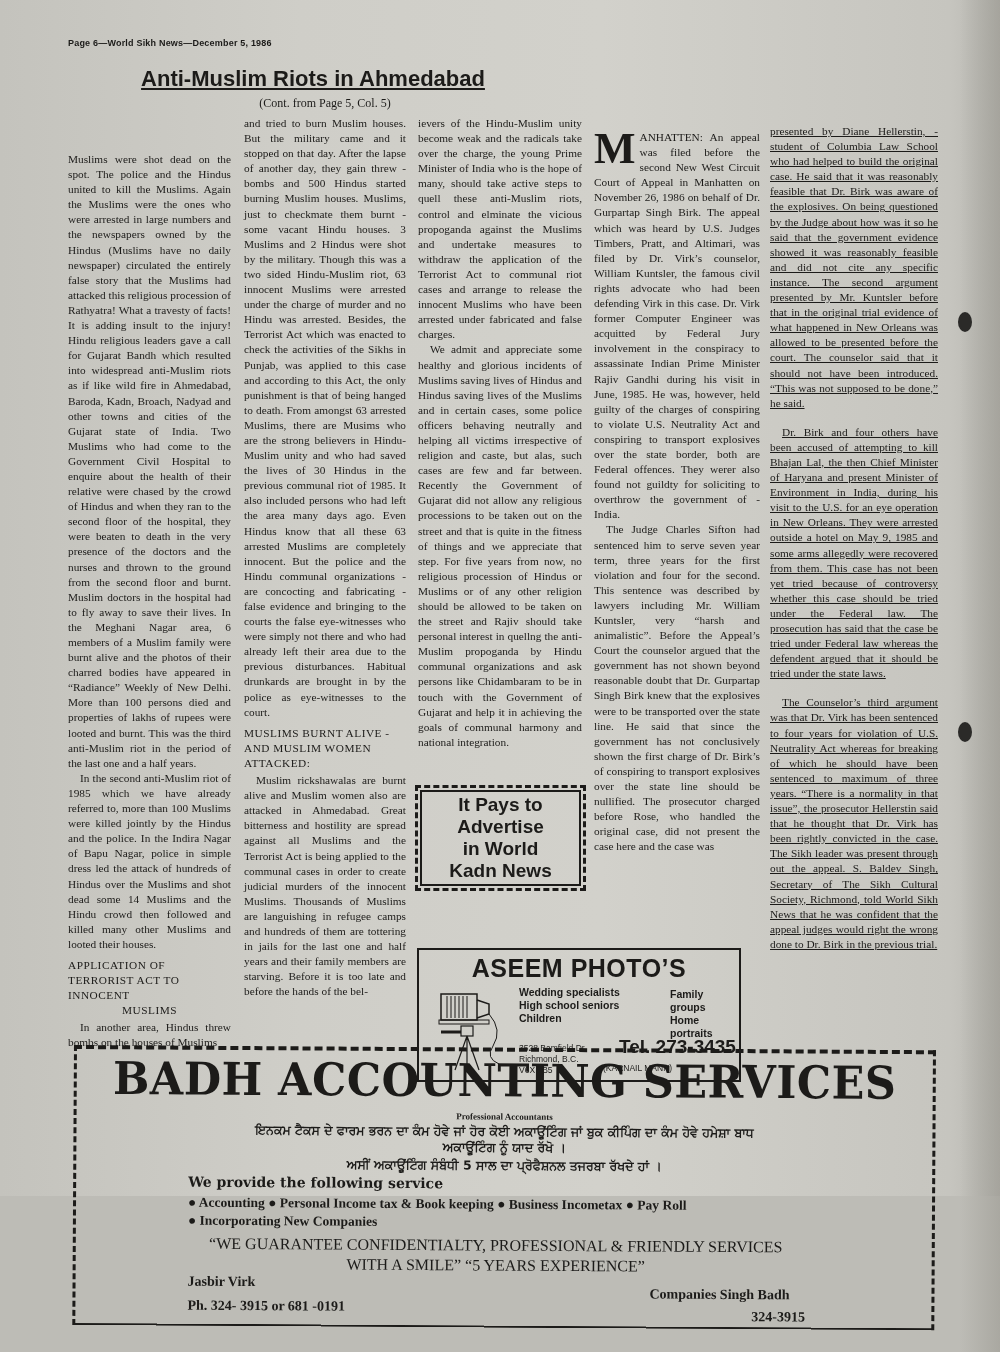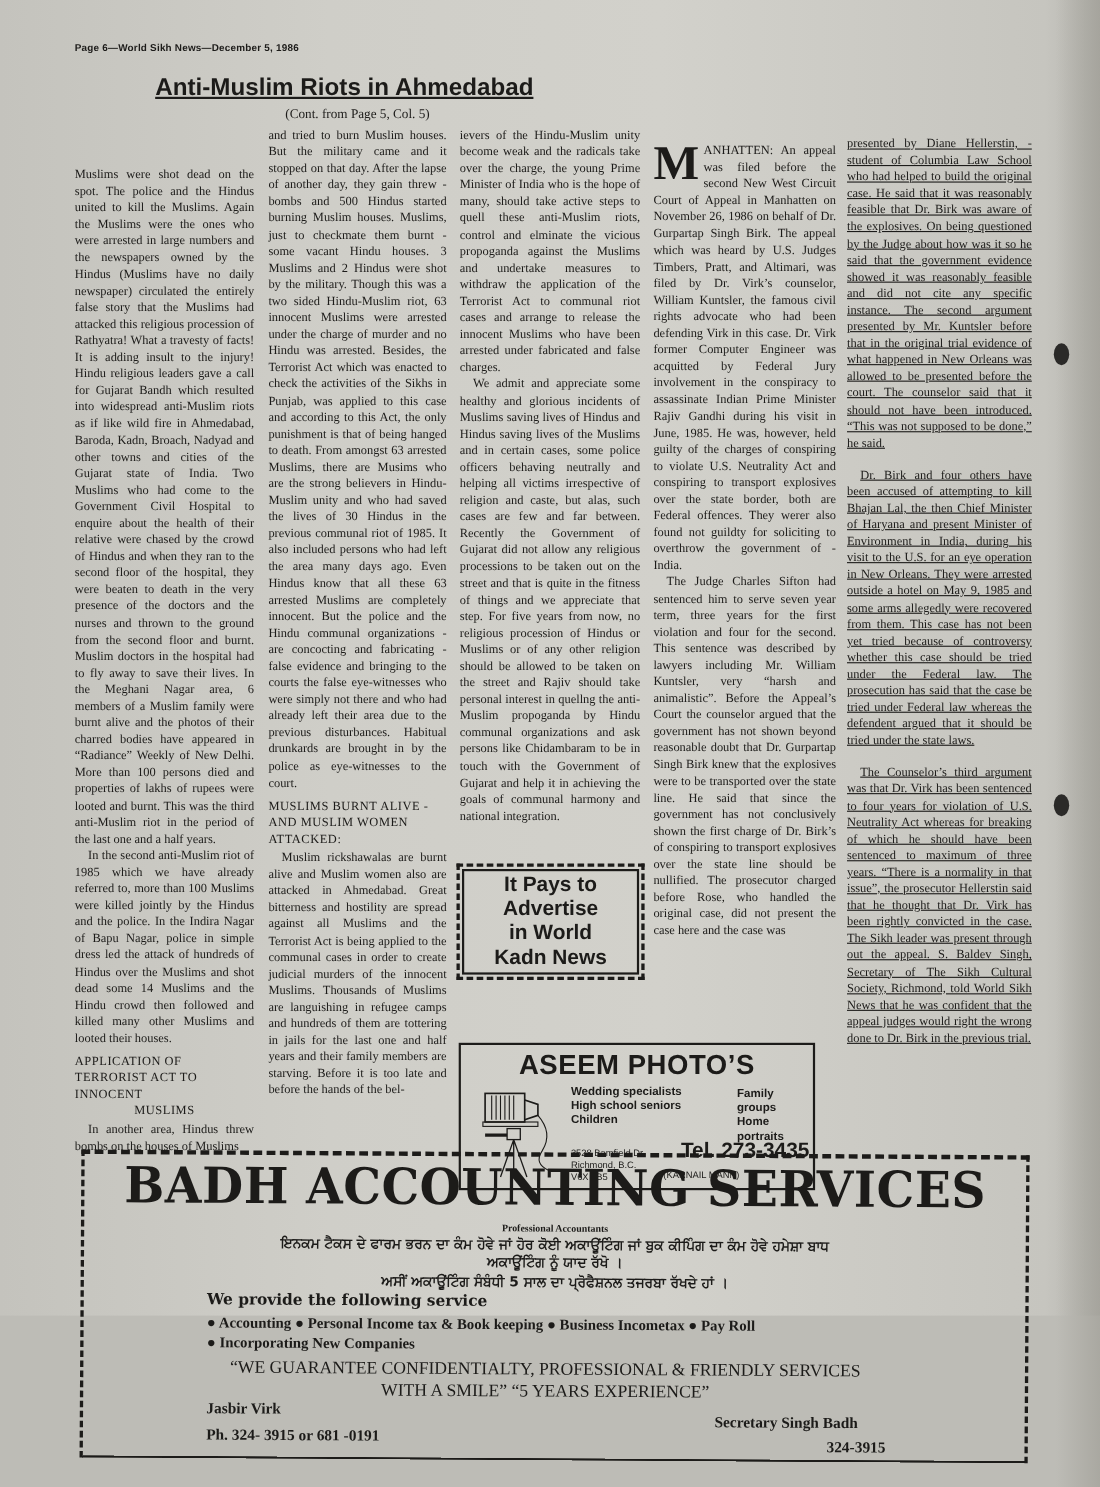--- a/index.html
+++ b/index.html
@@ -132,16 +132,16 @@
     <div class="pun" style="top:72px">ਇਨਕਮ ਟੈਕਸ ਦੇ ਫਾਰਮ ਭਰਨ ਦਾ ਕੰਮ ਹੋਵੇ ਜਾਂ ਹੋਰ ਕੋਈ ਅਕਾਊਂਟਿੰਗ ਜਾਂ ਬੁਕ ਕੀਪਿੰਗ ਦਾ ਕੰਮ ਹੋਵੇ ਹਮੇਸ਼ਾ ਬਾਧ</div>
     <div class="pun" style="top:88px">ਅਕਾਊਂਟਿੰਗ ਨੂੰ ਯਾਦ ਰੱਖੋ ।</div>
     <div class="pun" style="top:106px">ਅਸੀਂ ਅਕਾਊਂਟਿੰਗ ਸੰਬੰਧੀ 5 ਸਾਲ ਦਾ ਪ੍ਰੋਫੈਸ਼ਨਲ ਤਜਰਬਾ ਰੱਖਦੇ ਹਾਂ ।</div>
     <div class="serv">We provide the following service</div>
     <div class="items" style="top:145px">● Accounting ● Personal Income tax &amp; Book keeping ● Business Incometax ● Pay Roll</div>
     <div class="items" style="top:163px">● Incorporating New Companies</div>
     <div class="guar" style="top:184px">“WE GUARANTEE CONFIDENTIALTY, PROFESSIONAL &amp; FRIENDLY SERVICES</div>
     <div class="guar" style="top:204px">WITH A SMILE” “5 YEARS EXPERIENCE”</div>
     <div class="name" style="left:112px;top:224px">Jasbir Virk</div>
     <div class="name" style="left:112px;top:248px">Ph. 324- 3915 or 681 -0191</div>
-    <div class="name" style="left:574px;top:234px">Secretary Singh Badh</div>
+    <div class="name" style="left:574px;top:234px">Companies Singh Badh</div>
     <div class="name" style="left:676px;top:256px">324-3915</div>
   </div>
 </div>
 
 </body></html>

